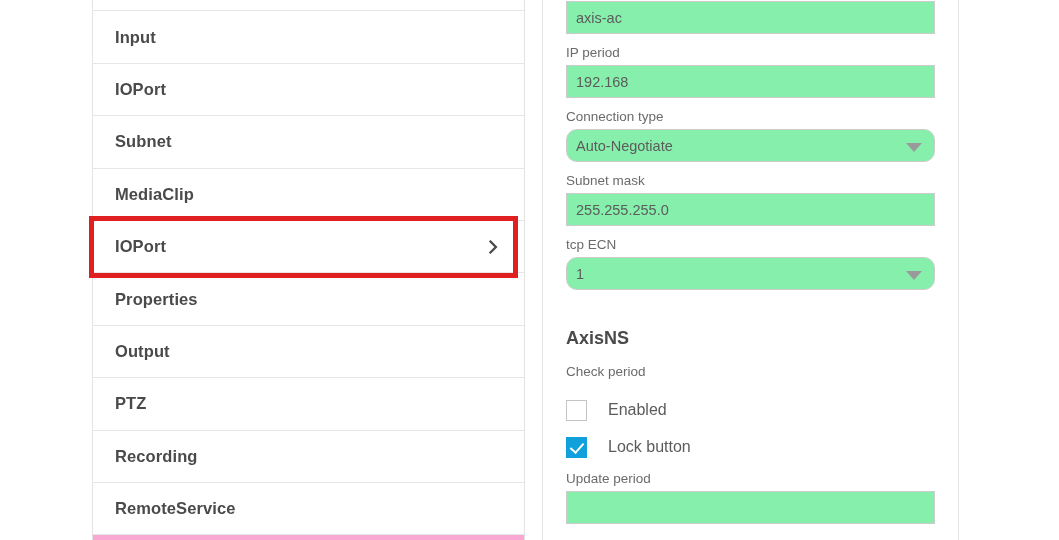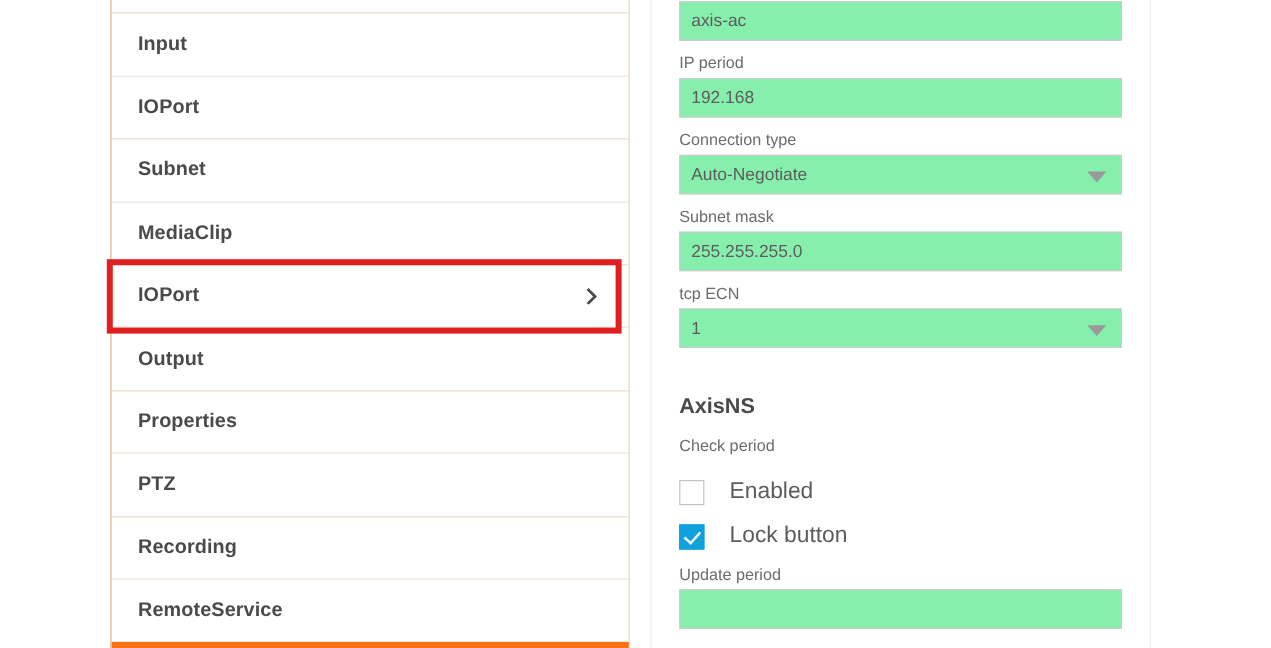--- a/index.html
+++ b/index.html
@@ -33,21 +33,21 @@
   
   .sidebar {
     position: absolute;
     left: 92px;
     top: 0;
     width: 433px;
     height: 540px;
     border-left: 1px solid #e3e3e3;
     border-right: 1px solid #e3e3e3;
     box-sizing: border-box;
-    background: #f97316;
+    background: #f9a8d4;
   }
   .sidebar-inner {
     position: absolute;
     left: 0; right: 0;
     top: -41px; 
   }
   .side-item {
     position: relative;
     height: 52.4px;
     box-sizing: border-box;
@@ -133,21 +133,21 @@
     background: #86efac;
     font-family: "Liberation Sans", sans-serif;
     font-size: 14.5px;
     color: #5c5c5c;
     padding: 0 9px;
     outline: none;
     border-radius: 0;
     display: block;
   }
   .select-wrap { position: relative; }
-  .select-wrap .text-input { padding-right: 18px; }
+  .select-wrap .text-input { padding-right: 18px; border-radius: 11px; }
   .caret {
     position: absolute;
     right: 13px;
     top: 50%;
     margin-top: -3px;
     width: 0; height: 0;
     border-left: 8px solid transparent;
     border-right: 8px solid transparent;
     border-top: 9px solid #9a9a9a;
     pointer-events: none;
@@ -186,21 +186,21 @@
     position: absolute;
     left: 6px;
     top: 2px;
     width: 6px;
     height: 11px;
     border: solid #ffffff;
     border-width: 0 2.6px 2.6px 0;
     transform: rotate(42deg);
   }
   .check-label {
-    font-size: 19px;
+    font-size: 16px;
     color: #5c5c5c;
     margin-left: 21px;
     white-space: nowrap;
   }
 
   
   .gutter-right {
     position: absolute;
     left: 959px; top: 0;
     width: 100px; height: 540px;
@@ -240,25 +240,25 @@
       <div class="side-item">
         <span class="side-label">IOPort</span>
         <span class="chev">
           <svg viewBox="0 0 14 14" width="14" height="14" aria-hidden="true">
             <path d="M4.5 1.6 L9.9 7 L4.5 12.4" fill="none" stroke="#4a4a4a" stroke-width="2.3" stroke-linecap="square" stroke-linejoin="miter"></path>
           </svg>
         </span>
       </div>
 
       <div class="side-item">
+        <span class="side-label">Properties</span>
+      </div>
+
+      <div class="side-item">
         <span class="side-label">Output</span>
-      </div>
-
-      <div class="side-item">
-        <span class="side-label">Properties</span>
       </div>
 
       <div class="side-item">
         <span class="side-label">PTZ</span>
       </div>
 
       <div class="side-item">
         <span class="side-label">Recording</span>
       </div>
 

